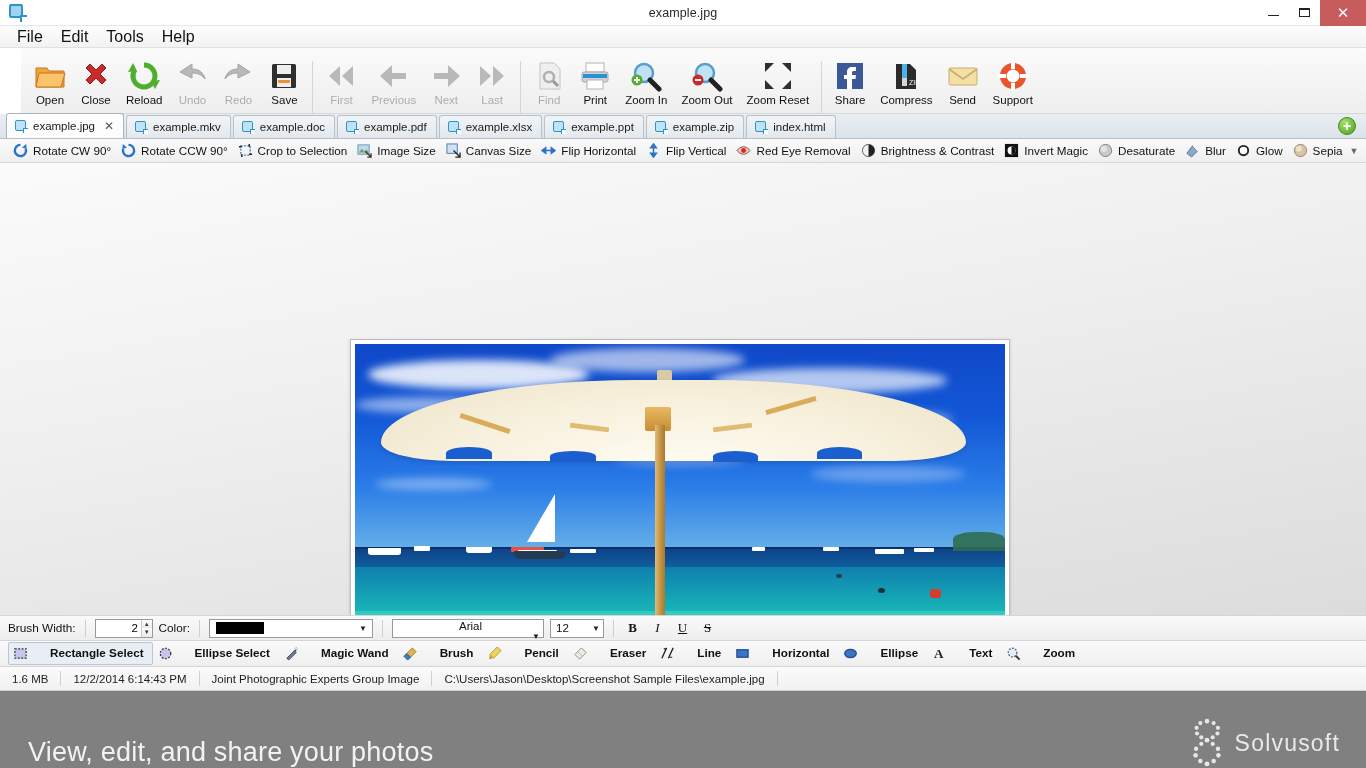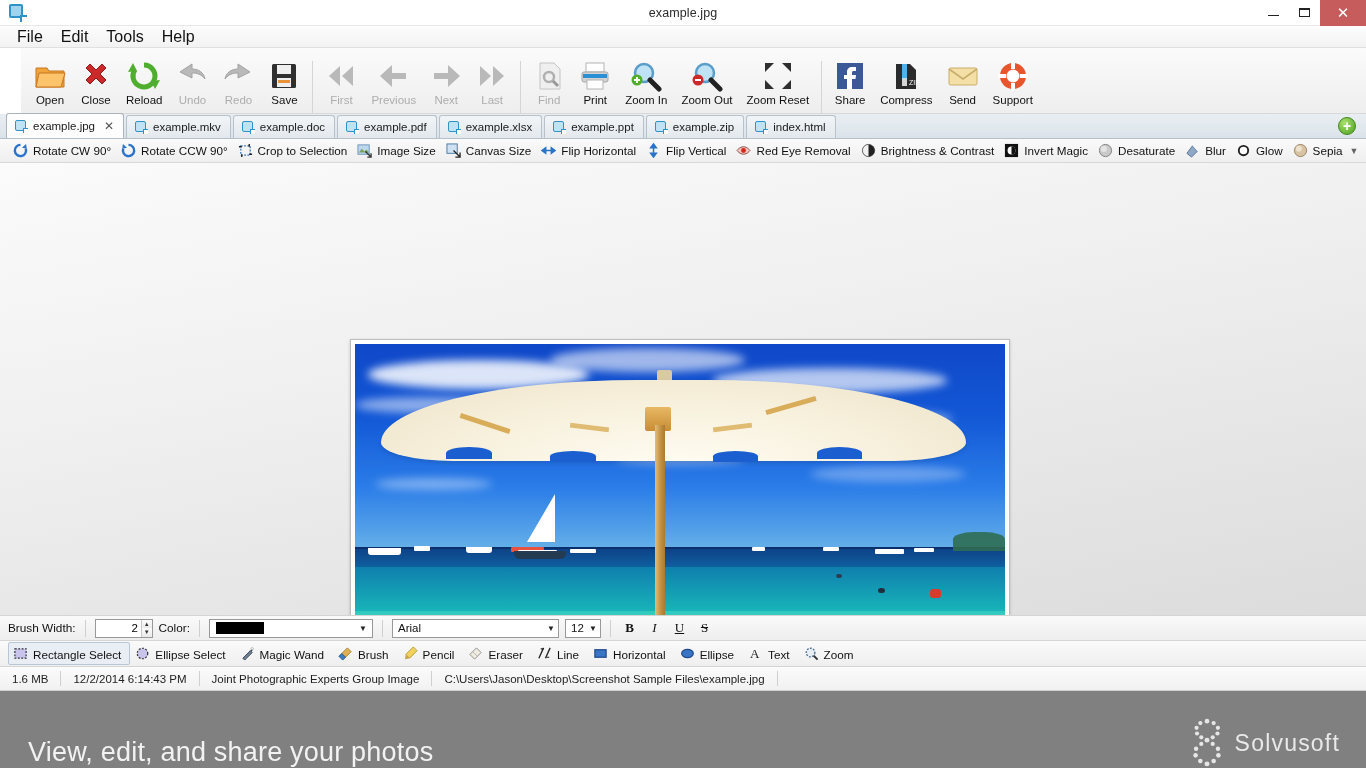--- a/index.html
+++ b/index.html
@@ -160,36 +160,36 @@
   .bb-label { font-size:11.8px; color:#111; }
   .bb-sep { width:1px; height:17px; background:#cfcfcf; margin:0 3px; }
   .spin { display:flex; align-items:stretch; height:19px; border:1px solid #999; background:#fff; width:58px; }
   .spin input { border:0; outline:0; width:100%; text-align:right; padding-right:3px; font-size:11.5px; font-family:"Liberation Sans",sans-serif; background:transparent; }
   .spin-arrows { width:13px; display:flex; flex-direction:column; border-left:1px solid #c9c9c9; }
   .spin-arrows span { flex:1; display:flex; align-items:center; justify-content:center; font-size:6px; color:#333; background:linear-gradient(#fdfdfd,#eaeaea); }
   .colorpick { display:flex; align-items:center; height:19px; width:164px; border:1px solid #999; background:#fff; padding:0 2px; }
   .swatch { width:48px; height:12px; background:#000; margin-left:4px; }
   .dd-arrow { margin-left:auto; font-size:8px; color:#222; padding-right:3px; }
   .combo { display:flex; align-items:center; height:19px; border:1px solid #999; background:#fff; padding-left:5px; font-size:11.5px; }
-  .combo.font { width:167px; }
-  .combo.size { width:36px; }
+  .combo.font { width:152px;flex-direction:column; }
+  .combo.size { width:54px; }
   .fmt { width:19px; height:19px; display:flex; align-items:center; justify-content:center; font-size:13px; }
   .fmt.b { font-weight:bold; font-family:"Liberation Serif",serif; }
   .fmt.i { font-style:italic; font-family:"Liberation Serif",serif; }
   .fmt.u { text-decoration:underline; font-family:"Liberation Serif",serif; }
   .fmt.s { text-decoration:line-through; font-family:"Liberation Serif",serif; }
 
   
   .toolsbar {
     height:26px; flex:0 0 26px;
     background:linear-gradient(#fafafa,#efefef);
     border-bottom:1px solid #d5d5d5;
     display:flex; align-items:center; padding-left:8px;
   }
-  .tool { display:flex; align-items:flex-end; gap:5px; padding:3px 8px 3px 4px; font-size:11.7px; cursor:default; border:1px solid transparent; border-radius:2px; white-space:nowrap; }
+  .tool { display:flex; align-items:flex-start; gap:22px; padding:3px 8px 3px 4px; font-size:11.7px; cursor:default; border:1px solid transparent; border-radius:2px; white-space:nowrap;font-weight:bold; }
   .tool.selected { background:#e9eef5; border-color:#b9c6d6; }
   .tool-ico { width:15px; height:15px; flex:0 0 15px; display:flex; align-items:center; justify-content:center; }
 
   
   .statusbar {
     height:24px; flex:0 0 24px;
     background:linear-gradient(#fbfbfb,#f1f1f1);
     border-bottom:1px solid #d0d0d0;
     display:flex; align-items:center; font-size:11.5px; color:#222;
   }

